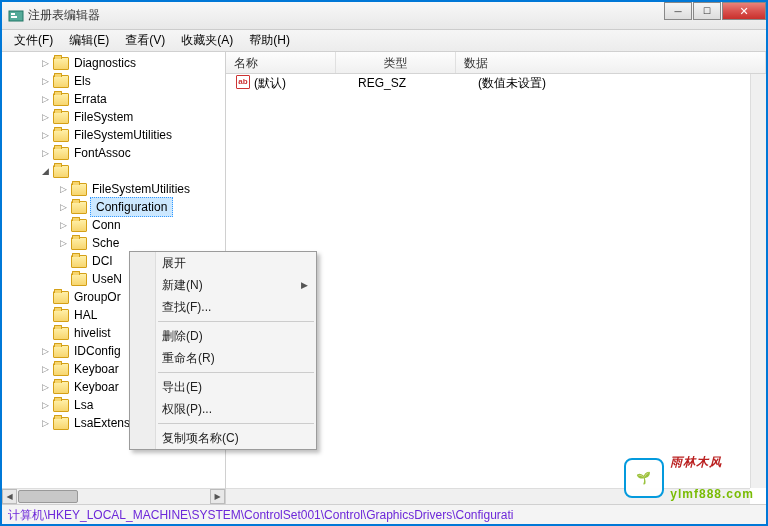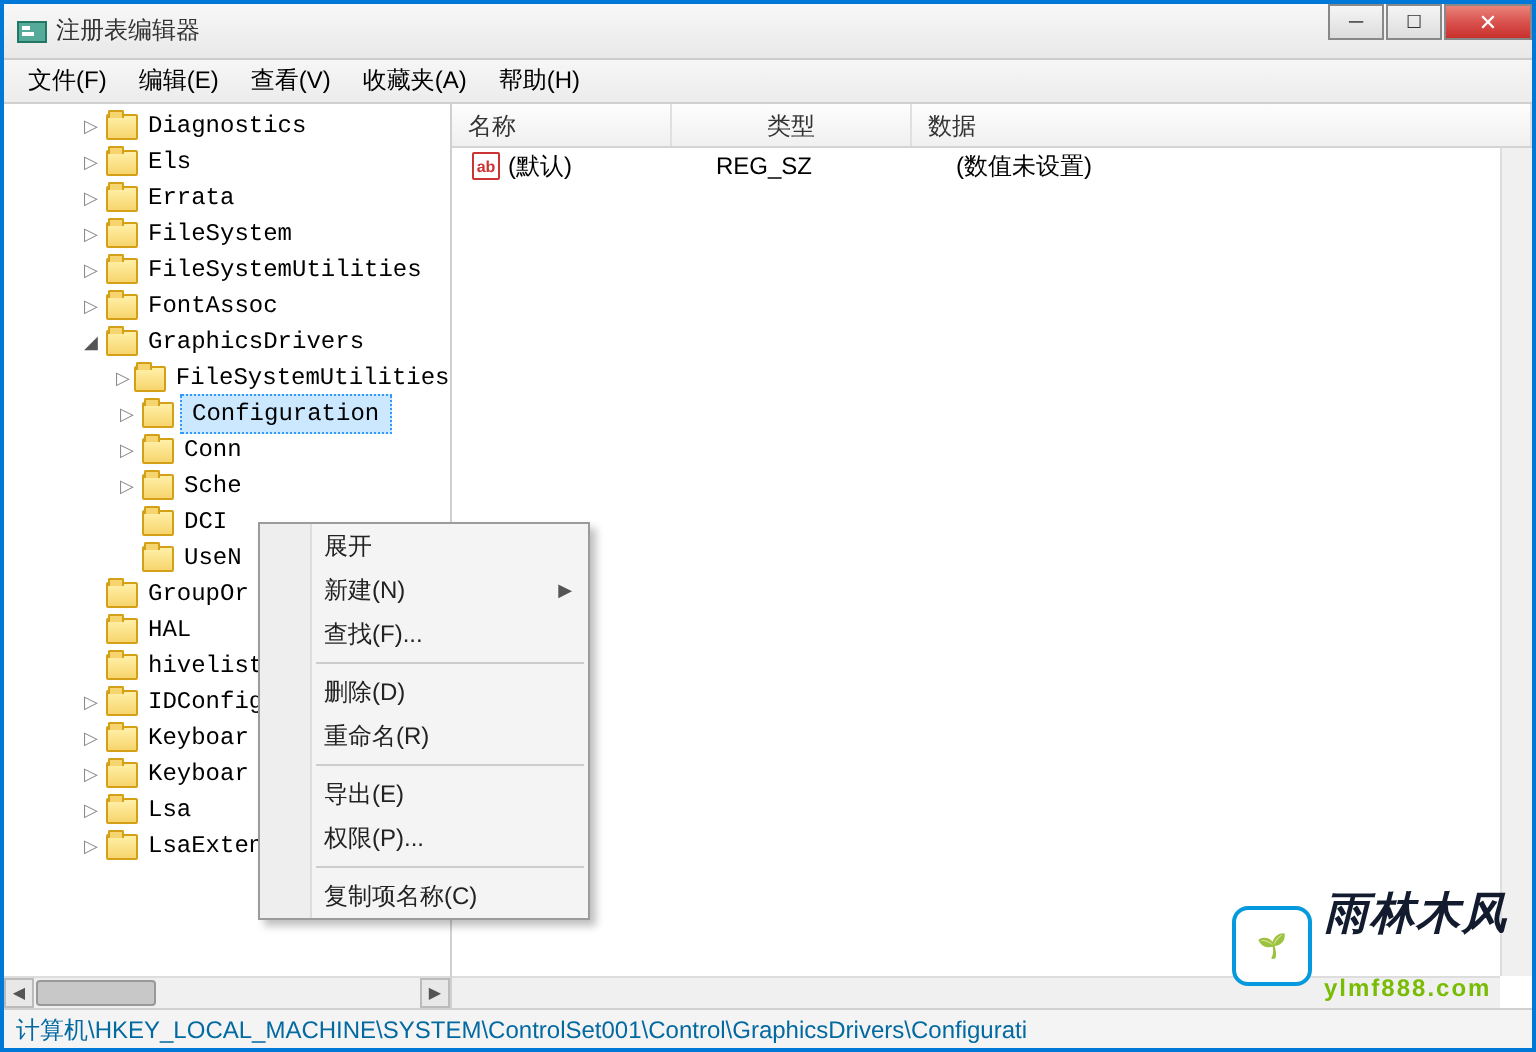--- a/index.html
+++ b/index.html
@@ -27,57 +27,57 @@
 
 .tree-panel { width: 224px; border-right: 1px solid #d0d0d0; overflow:hidden; position:relative; background:#fff; }
 .tree { padding: 2px 0 2px 2px; white-space: nowrap; }
 .tree .node { display:flex; align-items:center; height:18px; line-height:18px; padding-left: var(--indent, 20px); }
 .tree .toggle { width:11px; text-align:center; color:#555; font-size:9px; margin-right:2px;}
 .tree .toggle.collapsed::before { content:"▷"; color:#888;}
 .tree .toggle.expanded::before { content:"◢"; color:#555;}
 .tree .toggle.none::before { content:""; display:inline-block; width:11px;}
 .folder-icon { width:16px; height:13px; background: linear-gradient(to bottom,#fff0a8,#f7d56e); border:1px solid #d4a017; border-radius:1px; margin-right:3px; position:relative; flex-shrink:0;}
 .folder-icon::before { content:""; position:absolute; top:-3px; left:0; width:6px; height:3px; background:#f7d56e; border:1px solid #d4a017; border-bottom:none; border-radius:1px 1px 0 0;}
-.tree .label { padding: 0 2px; font-family: Liberation Mono, monospace; }
+.tree .label { padding: 0 2px; }
 .tree .node.selected .label { background:#cce8ff; border:1px dotted #3399ff; padding:0 5px; }
 .tree-scroll-h { position:absolute; left:0; right:0; bottom:0; height:16px; background:#f0f0f0; border-top:1px solid #ddd;}
 .tree-scroll-h .thumb { position:absolute; left:16px; width:60px; top:1px; bottom:1px; background:#c8c8c8; border:1px solid #999; border-radius:2px;}
 .tree-scroll-h .arrow { position:absolute; width:15px; top:0; bottom:0; background:#e8e8e8; border:1px solid #bbb; display:flex; align-items:center; justify-content:center; font-size:8px; color:#555;}
 .tree-scroll-h .arrow.left { left:0;} .tree-scroll-h .arrow.left::before{content:"◀";}
 .tree-scroll-h .arrow.right { right:0;} .tree-scroll-h .arrow.right::before{content:"▶";}
 
 
 .list-panel { flex:1; position:relative; overflow:hidden; background:#fff;}
 .list-header { display:flex; height:22px; background:linear-gradient(to bottom,#fdfdfd,#f0f0f0); border-bottom:1px solid #d4d4d4;}
 .list-header .col { padding: 3px 8px; border-right:1px solid #e0e0e0; color:#333; }
 .col-name { width:110px;} .col-type{width:120px;text-align:center;} .col-data{flex:1;}
 .list-row { display:flex; align-items:center; height:18px; padding-left:2px;}
 .list-row .cell { padding: 0 8px; }
-.list-row .cell.name { width:110px; display:flex; align-items:center;}
+.list-row .cell.name { width:110px; display:flex; align-items:flex-start;}
 .list-row .cell.type { width:120px;margin-left:12px;} .list-row .cell.data{flex:1;}
 .reg-icon { width:14px; height:14px; border:1px solid #c33; background:#fff; color:#c33; font-size:8px; font-weight:bold; display:inline-flex; align-items:center; justify-content:center; margin-right:4px; border-radius:1px;}
 .reg-icon::before { content:"ab";}
 .list-scroll-v { position:absolute; right:0; top:22px; bottom:16px; width:16px; background:#f0f0f0; border-left:1px solid #ddd;}
 .list-scroll-h { position:absolute; left:0; right:16px; bottom:0; height:16px; background:#f0f0f0; border-top:1px solid #ddd;}
 
 
-.statusbar { height:20px; border-top:1px solid #d0d0d0; background:#f4f4f4; padding:2px 6px; font-size:12px; white-space:nowrap; overflow:hidden; color:#0369a1;}
-
-
-.context-menu { position:absolute; left:127px; top:259px; width:166px; background:#f4f4f4; border:1px solid #9b9b9b; box-shadow: 3px 3px 4px rgba(0,0,0,.25); z-index:100;}
+.statusbar { height:20px; border-top:1px solid #d0d0d0; background:#f4f4f4; padding:2px 6px; font-size:12px; white-space:nowrap; overflow:hidden; color:#6d28d9;}
+
+
+.context-menu { position:absolute; left:127px; top:249px; width:188px; background:#f4f4f4; border:1px solid #9b9b9b; box-shadow: 3px 3px 4px rgba(0,0,0,.25); z-index:100;}
 .context-menu .icon-strip { position:absolute; left:0; top:0; bottom:0; width:26px; background:#eee; border-right:1px solid #ddd;}
 .context-menu .cm-item { position:relative; height:22px; display:flex; align-items:center; padding-left:32px; padding-right:8px; color:#222; cursor:default; z-index:1;}
 .context-menu .cm-item.sub::after { content:"▶"; font-size:9px; color:#555; margin-left:auto;}
 .context-menu .cm-sep { height:1px; background:#ccc; margin:3px 2px 3px 28px; position:relative; z-index:1;}
 
 
 .watermark { position:absolute; right:12px; bottom:24px; display:flex; align-items:center; gap:6px; opacity:.98; z-index:50;}
 .wm-icon { width:40px; height:40px; border:2px solid #0099dd; border-radius:8px; display:flex; align-items:center; justify-content:center; background:#fff; font-size:22px;}
 .wm-text { display:flex; flex-direction:column; line-height:1;}
-.wm-text .line1 { font-size:22px; font-weight:bold; color:#0f172a; font-style:italic; letter-spacing:1px;}
+.wm-text .line1 { font-size:12px; font-weight:bold; color:#b91c1c; font-style:italic; letter-spacing:1px;}
 .wm-text .line2 { font-size:12px; font-weight:bold; color:#77bb00; letter-spacing:1px; margin-top:20px;}
 </style>
 </head>
 <body>
 
 <div class="titlebar">
   <span class="icon">
     <svg width="16" height="16" viewBox="0 0 16 16">
         <rect x="1" y="3" width="14" height="10" fill="#5a9" stroke="#276" stroke-width="1"></rect>
         <rect x="3" y="5" width="4" height="2" fill="#fff"></rect>
@@ -130,21 +130,20 @@
           <span class="label">FileSystemUtilities</span>
         </div>
         <div class="node" style="--indent: 36px;">
           <span class="toggle collapsed"></span>
           <span class="folder-icon"></span>
           <span class="label">FontAssoc</span>
         </div>
         <div class="node" style="--indent: 36px;">
           <span class="toggle expanded"></span>
           <span class="folder-icon"></span>
-          <span class="label">GraphicsDrivers</span>
         </div>
         <div class="node" style="--indent: 54px;">
           <span class="toggle collapsed"></span>
           <span class="folder-icon"></span>
           <span class="label">FileSystemUtilities</span>
         </div>
         <div class="node selected" style="--indent: 54px;">
           <span class="toggle collapsed"></span>
           <span class="folder-icon"></span>
           <span class="label">Configuration</span>

